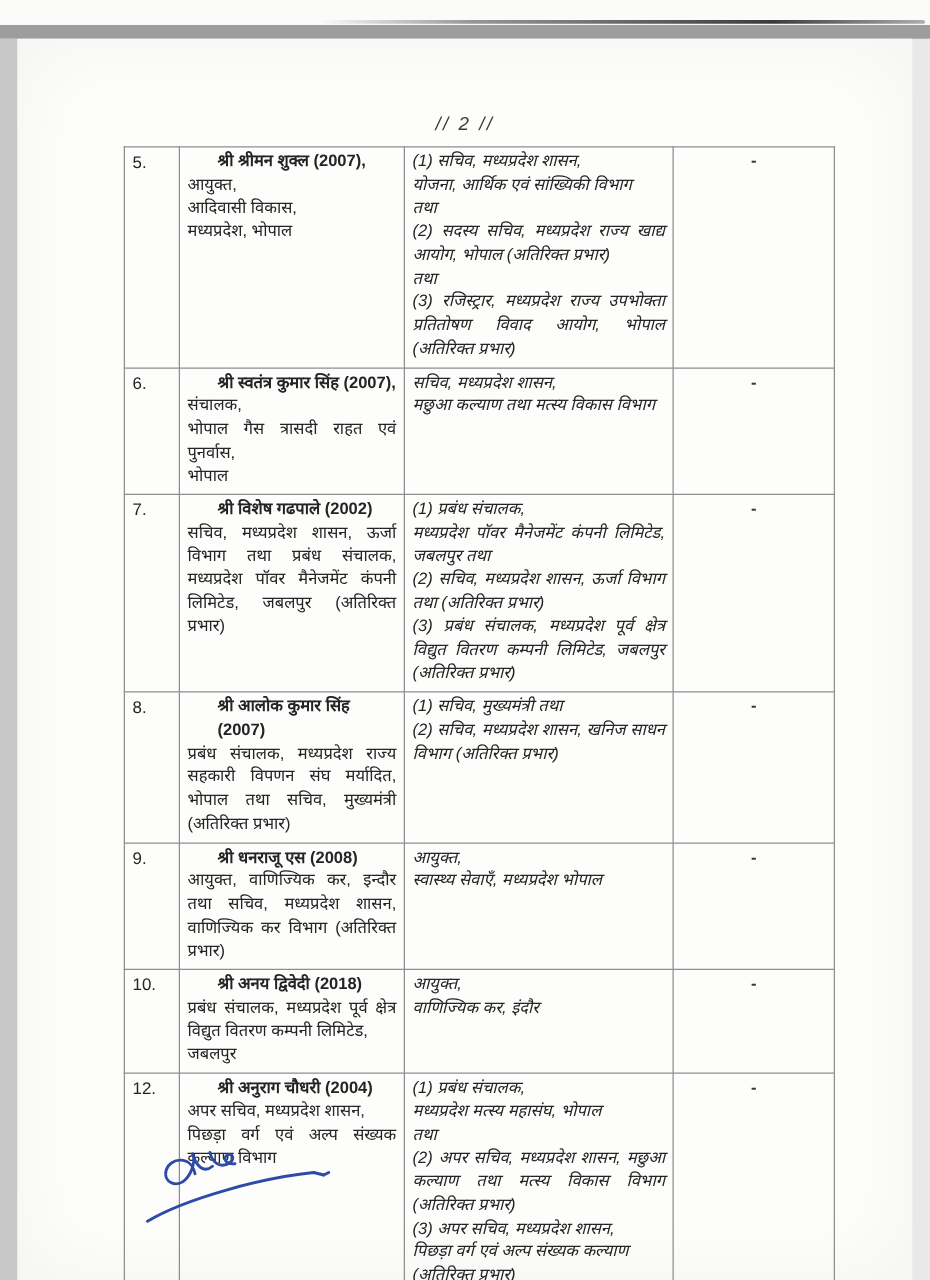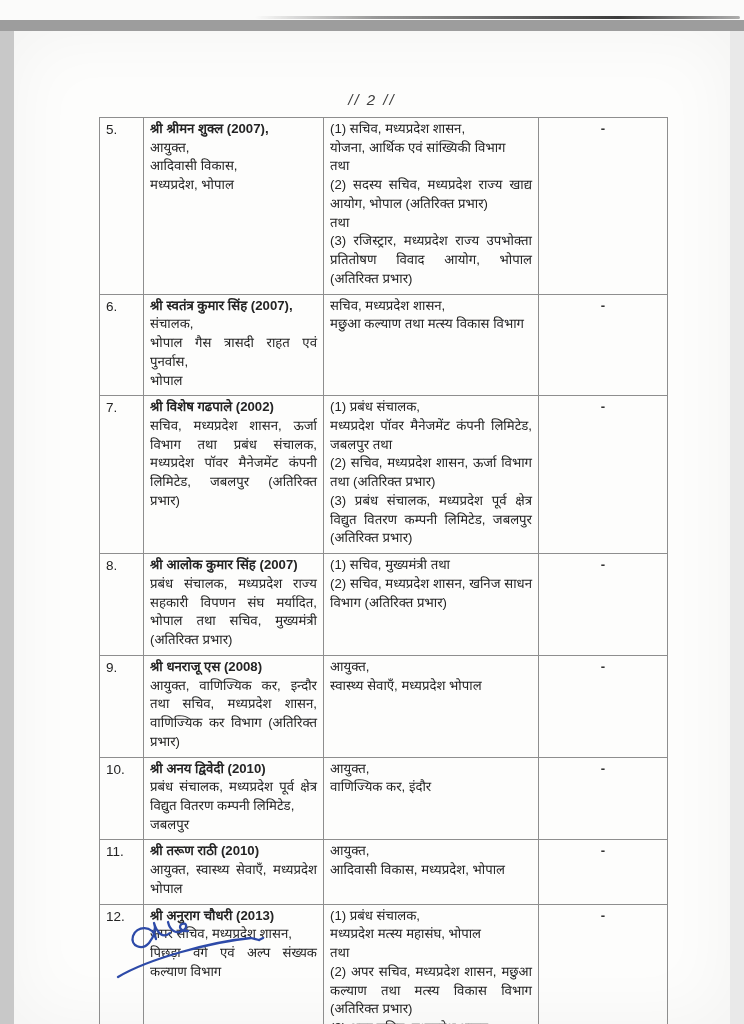--- a/index.html
+++ b/index.html
@@ -39,23 +39,23 @@
     position:absolute;left:85px;top:86px;width:568px;
     border-collapse:collapse;table-layout:fixed;
     color:#242424;font-size:13.2px;line-height:1.42;
   }
   .doc-table td{
     border:1px solid #8e8e8e;vertical-align:top;
     padding:2px 6px 5px 6px;
   }
   col.c1{width:44px}col.c2{width:180px}col.c3{width:215px}col.c4{width:129px}
   .c-no{padding-left:8px;font-size:13.5px;}
-  .officer-name{font-weight:bold;display:block;}
+  .officer-name{font-weight:bold;display:block;margin-left:24px;}
   .officer-details{display:block;white-space:pre-line;text-align:justify;}
-  .c-posting{white-space:pre-line;text-align:justify;}
+  .c-posting{white-space:pre-line;text-align:justify;font-style:italic;}
   .c-remark{text-align:center;font-weight:bold;color:#333;}
   
   .doc-table tr:nth-child(1){height:154px}
   .doc-table tr:nth-child(2){height:73px}
   .doc-table tr:nth-child(3){height:131px}
   .doc-table tr:nth-child(4){height:90px}
   .doc-table tr:nth-child(5){height:68px}
   .doc-table tr:nth-child(6){height:69px}
   .doc-table tr:nth-child(7){height:51px}
   .doc-table tr:nth-child(8){height:150px}
@@ -148,44 +148,34 @@
       <span class="officer-details">आयुक्त, वाणिज्यिक कर, इन्दौर तथा सचिव, मध्यप्रदेश शासन, वाणिज्यिक कर विभाग (अतिरिक्त प्रभार)</span>
     </td>
     <td class="c-posting">आयुक्त,
 स्वास्थ्य सेवाएँ, मध्यप्रदेश भोपाल</td>
     <td class="c-remark">-</td>
   </tr>
 
   <tr>
     <td class="c-no">10.</td>
     <td class="c-officer">
-      <span class="officer-name">श्री अनय द्विवेदी (2010)</span>
+      <span class="officer-name">श्री अनय द्विवेदी (2018)</span>
       <span class="officer-details">प्रबंध संचालक, मध्यप्रदेश पूर्व क्षेत्र विद्युत वितरण कम्पनी लिमिटेड,
 जबलपुर</span>
     </td>
     <td class="c-posting">आयुक्त,
 वाणिज्यिक कर, इंदौर</td>
     <td class="c-remark">-</td>
   </tr>
 
-  <tr>
-    <td class="c-no">11.</td>
-    <td class="c-officer">
-      <span class="officer-name">श्री तरूण राठी (2010)</span>
-      <span class="officer-details">आयुक्त, स्वास्थ्य सेवाएँ, मध्यप्रदेश भोपाल</span>
-    </td>
-    <td class="c-posting">आयुक्त,
-आदिवासी विकास, मध्यप्रदेश, भोपाल</td>
-    <td class="c-remark">-</td>
-  </tr>
 
   <tr>
     <td class="c-no">12.</td>
     <td class="c-officer">
-      <span class="officer-name">श्री अनुराग चौधरी (2013)</span>
+      <span class="officer-name">श्री अनुराग चौधरी (2004)</span>
       <span class="officer-details">अपर सचिव, मध्यप्रदेश शासन,
 पिछड़ा वर्ग एवं अल्प संख्यक कल्याण विभाग</span>
     </td>
     <td class="c-posting">(1) प्रबंध संचालक,
 मध्यप्रदेश मत्स्य महासंघ, भोपाल
 तथा
 (2) अपर सचिव, मध्यप्रदेश शासन, मछुआ कल्याण तथा मत्स्य विकास विभाग (अतिरिक्त प्रभार)
 (3) अपर सचिव, मध्यप्रदेश शासन,
 पिछड़ा वर्ग एवं अल्प संख्यक कल्याण
 (अतिरिक्त प्रभार)</td>

